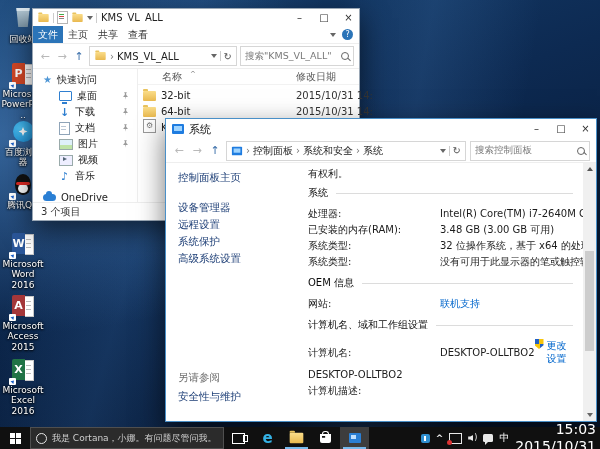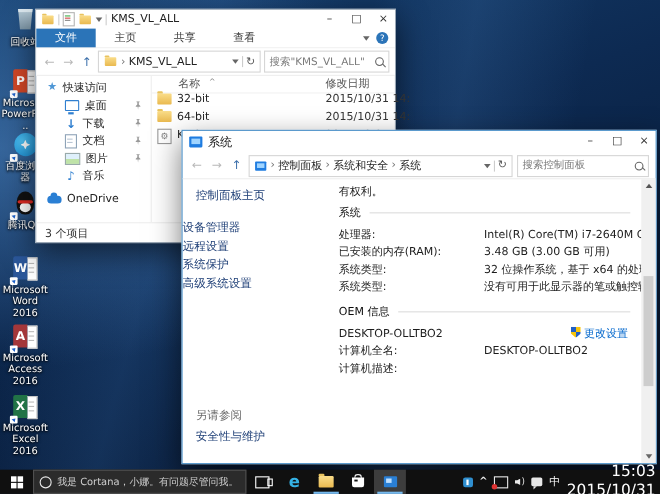--- a/index.html
+++ b/index.html
@@ -51,21 +51,21 @@
     clip-path:polygon(0 0,100% 0,100% 62%,50% 100%,0 62%)}
   
   .ex{left:32px;top:8px;width:326px;height:211px;z-index:2;border:1px solid #9aa7b5;display:flex;flex-direction:column}
   .ex-title{height:17px;display:flex;align-items:center;padding-left:4px;background:#fff}
   .ex-title-text{font-size:10px;color:#222;margin-left:4px;flex:1;white-space:nowrap;overflow:hidden}
   .qat{display:flex;align-items:center;gap:3px}
   .qsep{width:1px;height:10px;background:#ccc}
   .qprops{width:9px;height:11px;background:#fff;border:1px solid #b5b5b5;position:relative}
   .qprops::after{content:'';position:absolute;left:1px;top:2px;width:5px;height:1px;background:#3fae49;box-shadow:0 2px 0 #d04545,0 4px 0 #888}
   .ex-tabs{height:17px;display:flex;align-items:stretch;background:#fff;border-bottom:1px solid #eee}
-  .tab{padding:0 17px;font-size:10px;color:#3b3b3b;line-height:17px}
+  .tab{padding:0 5px;font-size:10px;color:#3b3b3b;line-height:17px}
   .tab.file{background:#2b74b8;color:#fff}
   .rib-right{margin-left:auto;display:flex;align-items:center;gap:6px;padding-right:6px}
   .help{width:11px;height:11px;border-radius:50%;background:#2b74b8;color:#fff;font-size:8px;line-height:11px;text-align:center}
   .ex-nav{height:24px;display:flex;align-items:center;gap:3px;padding:0 5px;background:#fff;border-bottom:1px solid #eee}
   .nav-a{font-size:11px;color:#3b6faa;width:14px;text-align:center;flex:none}
   .nav-a.dis{color:#b9b9b9}
   .addr{flex:1;height:18px;border:1px solid #d6d6d6;display:flex;align-items:center;gap:3px;padding:0 4px;font-size:10px;color:#222;min-width:0}
   .addr .fold{transform:scale(.8)}
   .chev{color:#777;font-size:10px}
   .sp{flex:1}
@@ -89,37 +89,37 @@
   .vid::after{content:'';position:absolute;left:3px;top:1.5px;border-left:4px solid #567;border-top:2.5px solid transparent;border-bottom:2.5px solid transparent}
   .note{color:#2f7fd0;font-size:11px;width:11px;text-align:center;flex:none}
   .cloud{display:inline-block;width:13px;height:7px;background:#2a7fd4;border-radius:6px;position:relative;flex:none}
   .cloud::before{content:'';position:absolute;left:3px;top:-3px;width:6px;height:6px;border-radius:50%;background:#2a7fd4}
   .gap6{height:5px}
   .ex-list{flex:1;position:relative;font-size:10px;color:#222;min-width:0}
   .ex-hdr{height:15px;line-height:15px;color:#555;border-bottom:1px solid #f2f2f2;position:relative}
   .h-name{position:absolute;left:24px}
   .h-date{position:absolute;left:158px;white-space:nowrap}
   .sortc{position:absolute;left:52px;top:-2px;font-size:7px;color:#777}
-  .ex-row{height:16px;display:flex;align-items:flex-start;gap:5px;padding-left:5px;position:relative}
+  .ex-row{height:16px;display:flex;align-items:flex-end;gap:5px;padding-left:5px;position:relative}
   .fname{white-space:nowrap}
   .fdate{position:absolute;left:158px;white-space:nowrap;color:#333}
   .bat{display:inline-block;width:11px;height:12px;background:#fff;border:1px solid #9a9a9a;flex:none;
     color:#777;font-size:8px;line-height:12px;text-align:center}
   .ex-status{height:17px;border-top:1px solid #eee;font-size:10px;color:#333;display:flex;align-items:center;padding-left:8px}
   
   .sys{left:165px;top:118px;width:430px;height:302px;z-index:3;border:1px solid #4a90c8;display:flex;flex-direction:column}
   .sys-title{height:20px;display:flex;align-items:center;padding-left:6px}
   .sys-title-text{margin-left:5px;font-size:11px;color:#111;flex:1}
   .sysico{display:inline-block;width:12px;height:10px;background:#1f7ce0;border-radius:1px;position:relative}
   .sysico::after{content:'';position:absolute;left:2px;top:2px;right:2px;bottom:3px;background:#9fd4ff}
   .sys-nav{height:23px;display:flex;align-items:center;gap:4px;padding:0 6px;border-bottom:1px solid #eee}
   .sys-body{flex:1;position:relative;min-height:0}
   .sys-left{position:absolute;left:0;top:0;bottom:0;width:112px;padding-top:8px;font-size:10.5px}
   .cp-home{padding-left:12px;color:#1d3e76;margin-bottom:14px}
-  .cp-link{color:#1d3e76;line-height:17px;cursor:pointer}
+  .cp-link{padding-left:12px;color:#1d3e76;line-height:17px;cursor:pointer}
   .see-also{position:absolute;left:12px;bottom:36px;color:#6d6d6d}
   .see-link{position:absolute;left:12px;bottom:17px;color:#1d3e76;cursor:pointer}
   .sys-scroll{position:absolute;right:0;top:0;bottom:0;width:13px;background:#f0f0f0;display:flex;flex-direction:column;align-items:center}
   .thumb{position:absolute;top:88px;width:9px;height:100px;background:#cdcdcd;left:2px}
   .sb-a{height:12px;display:flex;align-items:center;justify-content:center;width:100%}
   .sys-content{position:absolute;left:112px;top:0;bottom:0;right:13px;padding:4px 10px 0 30px;font-size:10px;color:#1c1c1c;overflow:hidden}
   .frag{height:13px;margin-bottom:6px}
   .sect{display:flex;align-items:center;margin:8px 0 7px}
   .sect-t{margin-right:8px;white-space:nowrap;color:#0c0c0c}
   .rule{flex:1;height:1px;background:#dcdcdc}
@@ -215,21 +215,21 @@
     <div class="cap">Microsoft Word 2016</div>
   </div>
   <div class="dicon" style="top:294px">
     <div class="art">
       <span class="off">
           <span class="tile" style="background:#a4373a">A</span>
           <span class="page"></span>
         </span>
         <span class="sc"></span>
     </div>
-    <div class="cap">Microsoft Access 2016</div>
+    <div class="cap">Microsoft Access 2015</div>
   </div>
   <div class="dicon" style="top:358px">
     <div class="art">
       <span class="off">
           <span class="tile" style="background:#217346">X</span>
           <span class="page"></span>
         </span>
         <span class="sc"></span>
     </div>
     <div class="cap">Microsoft Excel 2016</div>
@@ -314,20 +314,24 @@
             </span>
         </div>
         <div class="si child">
           <span class="pic"></span>
           <span>图片</span>
           <span class="pin">
               <svg width="7" height="8" viewBox="0 0 10 11">
                 <path fill="#9a9a9a" d="M3 0h4v1H6v3l2 2v1H5.5L5 11 4.5 7H2V6l2-2V1H3z"></path>
               </svg>
             </span>
+        </div>
+        <div class="si child">
+          <span class="vid"></span>
+          <span>视频</span>
         </div>
         <div class="si child">
           <span class="note">♪</span>
           <span>音乐</span>
         </div>
         <div class="gap6"></div>
         <div class="si">
           <span class="cloud"></span>
           <span>OneDrive</span>
         </div>
@@ -425,30 +429,38 @@
         </div>
         <div class="row">
           <span class="lbl">系统类型:</span>
           <span class="val">没有可用于此显示器的笔或触控输入</span>
         </div>
 
         <div class="sect">
           <span class="sect-t">OEM 信息</span>
             <span class="rule"></span>
         </div>
-
-        <div class="row">
+        <div class="row">
+          <span class="lbl">网站:</span>
+          <span class="val lnk">联机支持</span>
+        </div>
+
+        <div class="sect">
+          <span class="sect-t">计算机名、域和工作组设置</span>
+            <span class="rule"></span>
+        </div>
+        <div class="row">
+          <span class="lbl">计算机名:</span>
           <span class="val">DESKTOP-OLLTBO2</span>
           <span class="rgt">
             <span class="shield"></span>
             <span class="lnk">更改设置</span>
           </span>
         </div>
         <div class="row">
-          <span class="lbl">计算机全名:</span>
           <span class="val">DESKTOP-OLLTBO2</span>
         </div>
         <div class="row">
           <span class="lbl">计算机描述:</span>
           <span class="val"></span>
         </div>
 
       </div>
 
       <div class="sys-scroll">

